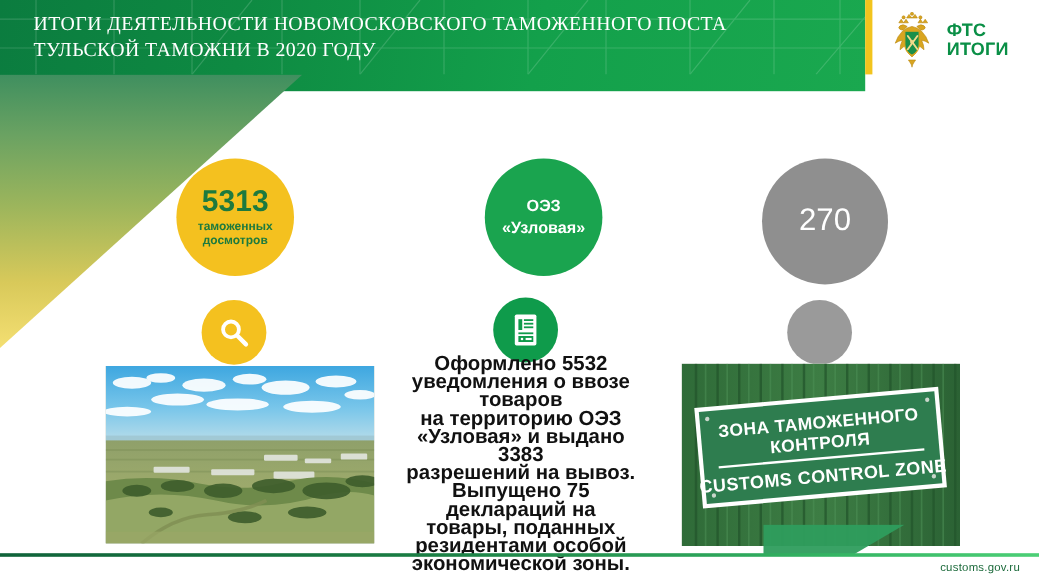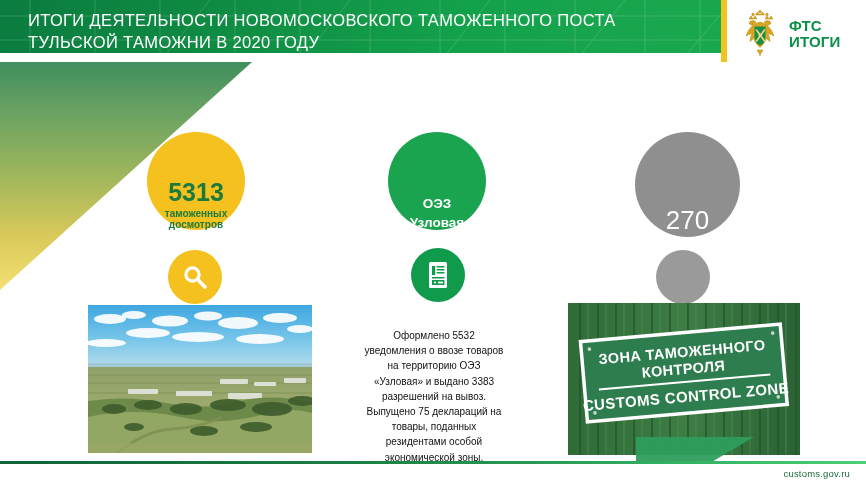--- a/index.html
+++ b/index.html
@@ -15,23 +15,24 @@
     background: #ffffff;
     font-family: "Liberation Sans", "DejaVu Sans", sans-serif;
   }
 
   
   .header-band {
     position: absolute;
     left: 0;
     top: 0;
     width: 721px;
-    height: 53px;
+    height: 76px;
     background: linear-gradient(100deg, #0b7c3f 0%, #0e8a42 28%, #13a04b 62%, #1aa84f 100%);
     overflow: hidden;
+    font-family: Liberation Serif, serif;
   }
   .header-lines {
     position: absolute;
     inset: 0;
     opacity: 0.30;
   }
   .header-accent {
     position: absolute;
     left: 721px;
     top: 0;
@@ -84,21 +85,21 @@
     white-space: pre-line;
   }
 
   
   .stat-circle {
     position: absolute;
     border-radius: 50%;
     display: flex;
     flex-direction: column;
     align-items: center;
-    justify-content: flex-end;
+    justify-content: center;
     text-align: center;
     box-sizing: border-box;
   }
   .stat-number {
     font-weight: bold;
     line-height: 1.02;
   }
   .stat-caption {
     font-weight: bold;
     line-height: 1.12;
@@ -106,21 +107,21 @@
   }
 
   #circle-inspections {
     left: 147px; top: 132px; width: 98px; height: 98px;
     background: #f4c11f;
   }
   #circle-inspections .stat-number { color: #1d7a3e; font-size: 25px; margin-bottom: 2px; }
   #circle-inspections .stat-caption { color: #1d7a3e; font-size: 10px; }
 
   #circle-sez {
-    left: 388px; top: 132px; width: 98px; height: 98px;
+    left: 404px; top: 132px; width: 98px; height: 98px;
     background: #1aa44f;
   }
   #circle-sez .stat-number { color: #ffffff; font-size: 13.5px; margin-bottom: 4px; }
   #circle-sez .stat-caption { color: #ffffff; font-size: 13.5px; }
 
   #circle-zones {
     left: 635px; top: 132px; width: 105px; height: 105px;
     background: #8f8f8f;
   }
   #circle-zones .stat-number { color: #ffffff; font-size: 26px; font-weight: 400; margin-bottom: 3px; }
@@ -144,27 +145,27 @@
     overflow: hidden;
     background: #cfd6cc;
   }
   #photo-aerial { left: 88px; top: 305px; width: 224px; height: 148px; }
   #photo-sign   { left: 568px; top: 303px; width: 232px; height: 152px; }
 
   
   #center-text {
     position: absolute;
     left: 336px;
-    top: 328px;
+    top: 295px;
     width: 196px;
     text-align: center;
     color: #111111;
-    font-size: 10px;
+    font-size: 17px;
     line-height: 15.2px;
-    font-weight: normal;
+    font-weight: bold;
     white-space: pre-line;
   }
 
   
   .footer-rule {
     position: absolute;
     left: 0;
     top: 461px;
     width: 866px;
     height: 3px;

